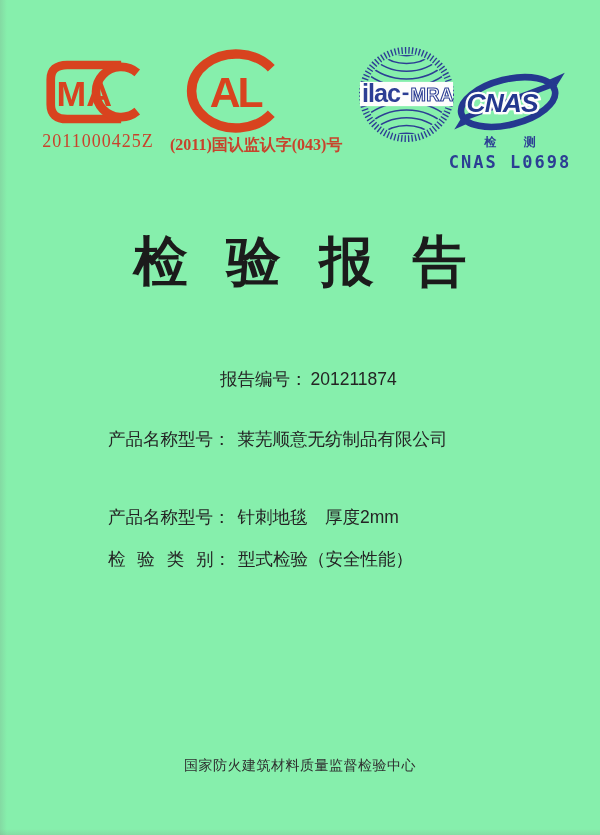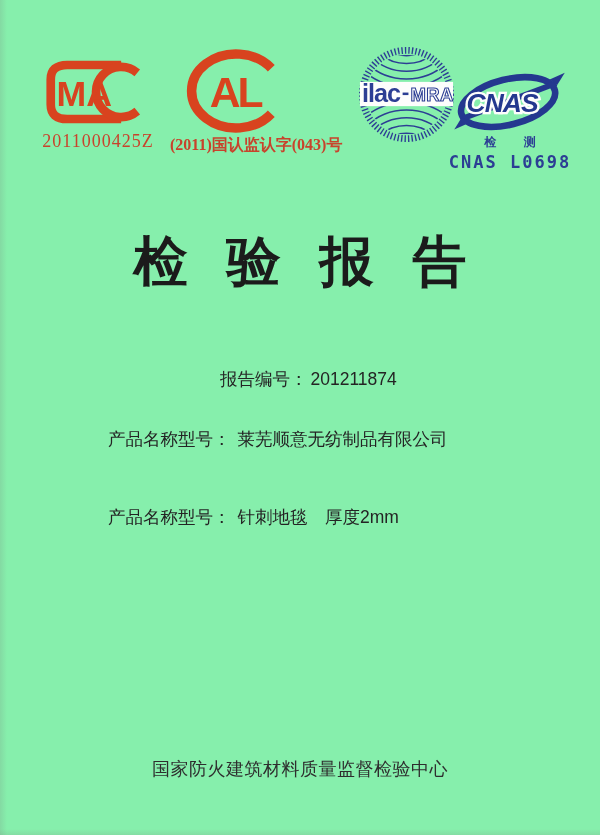--- a/index.html
+++ b/index.html
@@ -85,21 +85,21 @@
   .field-row-0 { left: 220px; top: 367px; }
   .field-row-0 .field-value { margin-left: 3px; }
   .field-row-1 { left: 108px; top: 427px; }
   .field-row-2 { left: 108px; top: 487px; margin-top: 18px; }
   .field-row-3 { left: 108px; top: 547px; }
 
   .report-footer {
     position: absolute;
     top: 757px; left: 0; width: 100%;
     text-align: center;
-    font-size: 18px; font-weight: 500;
+    font-size: 14px; font-weight: 500;
     letter-spacing: 0.5px;
     color: #2e2e2e;
   }
 
   svg { display: block; margin: 0 auto; }
   svg text { font-family: "Liberation Sans", "DejaVu Sans", sans-serif; }
 </style>
 </head>
 <body>
 
@@ -167,16 +167,19 @@
 
   <div class="field-row field-row-0">
     <span class="field-label">报告编号：</span><span class="field-value">201211874</span>
   </div>
   <div class="field-row field-row-1">
     <span class="field-label">产品名称型号：</span><span class="field-value">莱芜顺意无纺制品有限公司</span>
   </div>
   <div class="field-row field-row-2">
     <span class="field-label">产品名称型号：</span><span class="field-value">针刺地毯　厚度2mm</span>
   </div>
+  <div class="field-row field-row-3">
+    <span class="field-label">检 验 类 别：</span><span class="field-value">型式检验（安全性能）</span>
+  </div>
 
   <div class="report-footer">国家防火建筑材料质量监督检验中心</div>
 
 </div>
 
 </body></html>

